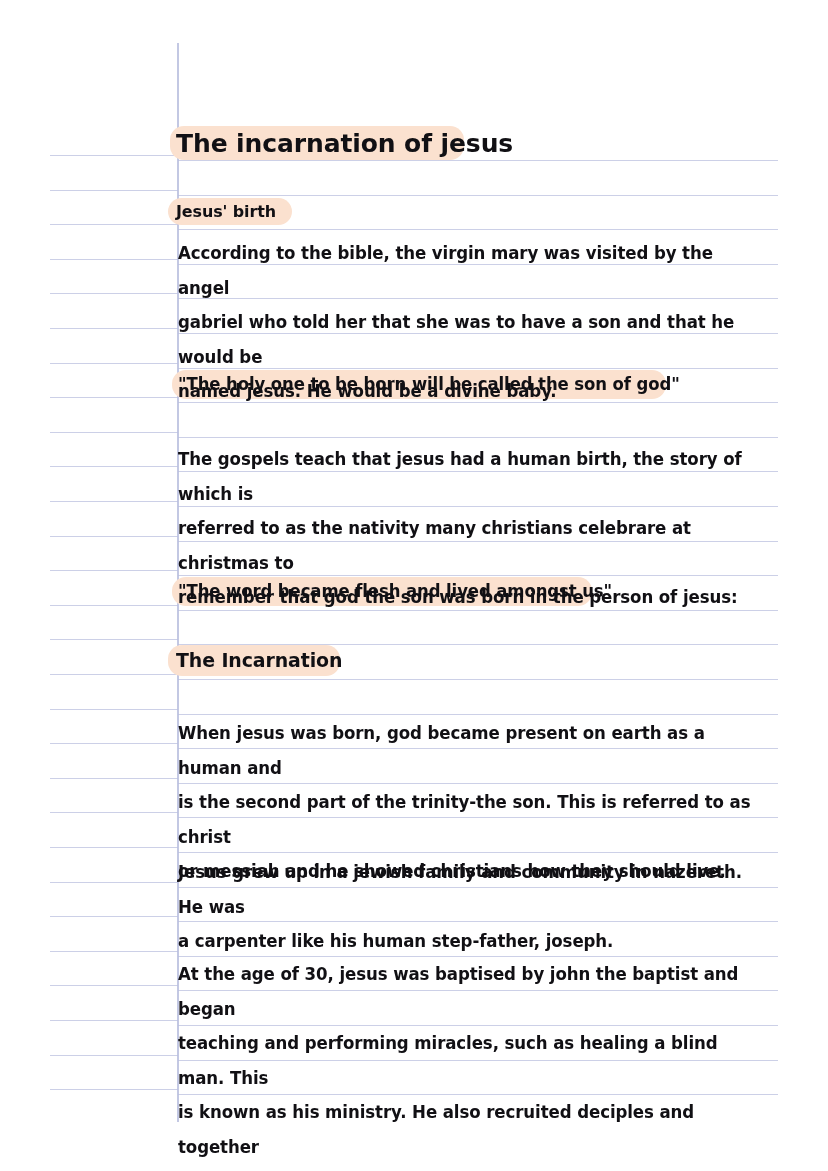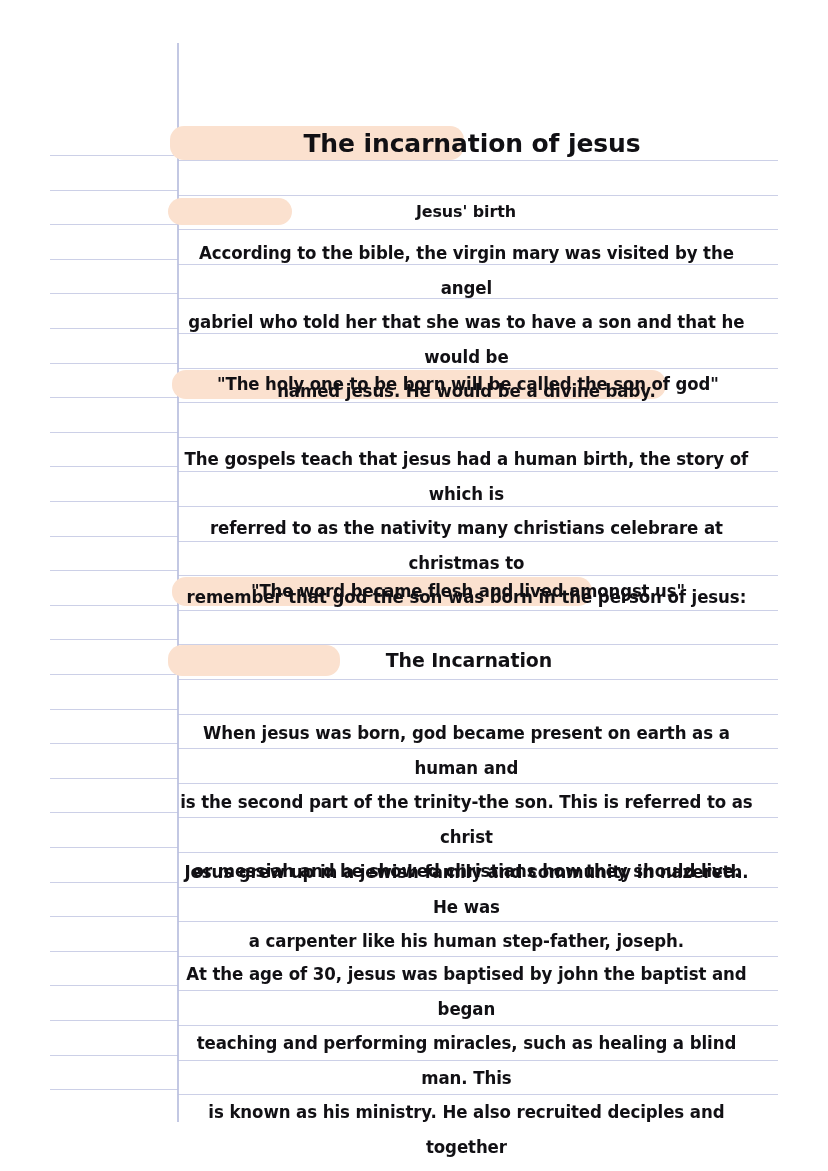--- a/index.html
+++ b/index.html
@@ -43,21 +43,20 @@
     background: #b9bede;
     opacity: .85;
   }
 
   
   .content {
     position: absolute;
     left: 0; top: 0;
     width: 725px;
     height: 1171px;
-    text-align: center;
   }
 
   .blk {
     position: absolute;
     left: 178px;
     width: 604px;
     color: #111014;
     font-family: "DejaVu Sans", sans-serif;
     font-weight: 700;
     letter-spacing: -0.1px;

